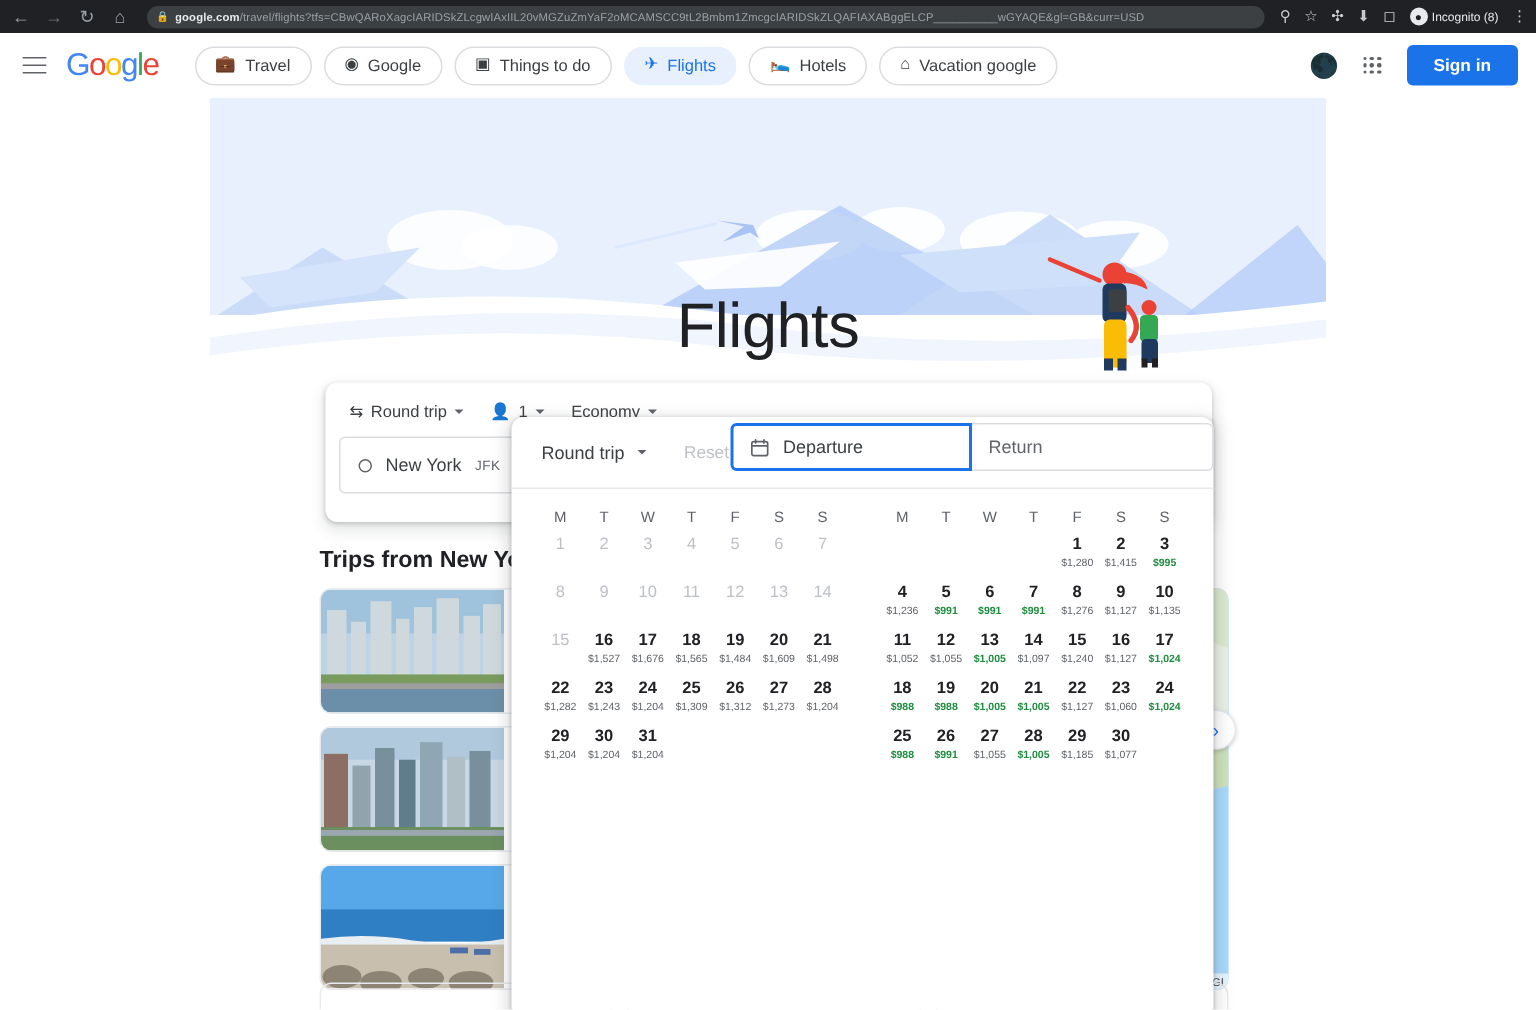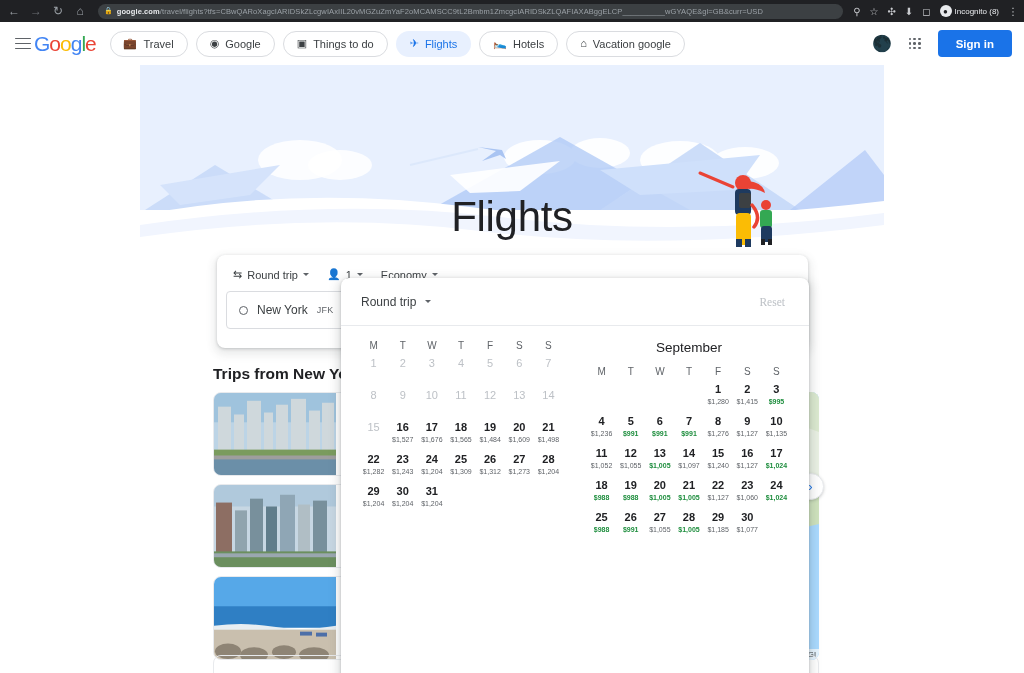--- a/index.html
+++ b/index.html
@@ -31,21 +31,21 @@
   .chrome-ico { font-size: 10px; color: #c8cace; }
   .incog {
     display: flex; align-items: center; gap: 3px; font-size: 8px; color: #e8eaed;
   }
   .incog-av { width: 12px; height: 12px; border-radius: 50%; background: #e8eaed;
     display:flex;align-items:center;justify-content:center;font-size:8px;color:#202124;}
 
   
   .gheader {
     height: 43px; display: flex; align-items: center; padding: 0 12px;
-    background: #fff;
+    gap: 10px; background: #fff;
   }
   .hamburger { width: 22px; height: 22px; display: flex; flex-direction: column;
     justify-content: center; gap: 3.5px; padding: 0 3px; cursor: pointer; }
   .hamburger span { display: block; height: 1.6px; background: #5f6368; border-radius: 2px; }
   .glogo { font-size: 21px; letter-spacing: -1px; font-family: "Liberation Sans", sans-serif; }
   .glogo .b { color: #4285F4; } .glogo .r { color: #EA4335; }
   .glogo .y { color: #FBBC05; } .glogo .g { color: #34A853; }
   .pills { display: flex; align-items: center; gap: 8px; margin-left: 14px; }
   .pill {
     height: 26px; border: 1px solid #dadce0; border-radius: 14px;
@@ -133,21 +133,21 @@
     position: absolute; left: 341px; top: 23px; width: 468px; height: 592px;
     background: #fff; border-radius: 8px; z-index: 10;
     box-shadow: 0 1px 3px rgba(60,64,67,.3), 0 4px 10px 4px rgba(60,64,67,.15);
     display: flex; flex-direction: column;
   }
   .cal-top { height: 48px; display: flex; align-items: center;
     border-bottom: 1px solid #e8eaed; padding-left: 20px; }
   .cal-trip { display: flex; align-items: center; gap: 9px; font-size: 12px;
     color: #3c4043; cursor: pointer; }
   .cal-reset { margin-left: auto; font-size: 11.5px; color: #bdc1c6;
-    padding-right: 24px; cursor: pointer; font-family: Liberation Serif, serif; }
+    padding-right: 1px; cursor: pointer; }
   .cal-dates { display: flex; height: 40px; align-self: stretch; }
   .cal-date {
     width: 161px; border: 1px solid #dadce0; display: flex; align-items: center;
     gap: 9px; padding: 0 11px; font-size: 12px; color: #5f6368; background: #fff;
     cursor: pointer; margin-top: 4px; margin-bottom: 4px;
   }
   .cal-date.focused { border: 2px solid #1a73e8; border-radius: 4px 0 0 4px; color: #3c4043; }
   .cal-date.ret { border-radius: 0 4px 4px 0; border-left: none; }
   .cal-ico { width: 13px; height: 13px; flex: 0 0 auto; color: #5f6368; }
   .cal-body { flex: 1 1 auto; display: flex; padding: 14px 18px 0 18px; gap: 24px; }
@@ -416,20 +416,34 @@
     <div class="bcard"></div>
   </div>
 
   <div class="calpop">
     <div class="cal-top">
       <div class="cal-trip">
         <span>Round trip</span>
         <span class="caret"></span>
       </div>
       <div class="cal-reset">Reset</div>
+      <div class="cal-dates">
+        <div class="cal-date focused">
+          <svg class="cal-ico" viewBox="0 0 16 16">
+            <rect x="1.5" y="3" width="13" height="11.5" rx="1.6" fill="none" stroke="#5f6368" stroke-width="1.4"></rect>
+            <path d="M1.5 6.4 H14.5" stroke="#5f6368" stroke-width="1.4"></path>
+            <path d="M4.6 1.6 V4" stroke="#5f6368" stroke-width="1.4" stroke-linecap="round"></path>
+            <path d="M11.4 1.6 V4" stroke="#5f6368" stroke-width="1.4" stroke-linecap="round"></path>
+          </svg>
+          <span>Departure</span>
+        </div>
+        <div class="cal-date ret">
+          <span>Return</span>
+        </div>
+      </div>
     </div>
 
     <div class="cal-body">
 
       <div class="month">
         <div class="dow">
           <span>M</span>
           <span>T</span>
           <span>W</span>
           <span>T</span>
@@ -544,21 +558,20 @@
               <span class="p">$1,204</span>
             </div>
             <div class="day">
               <span class="n">31</span>
               <span class="p">$1,204</span>
             </div>
           </div>
       </div>
 
       <div class="month">
-        <div class="month-name">September</div>
         <div class="dow">
           <span>M</span>
           <span>T</span>
           <span>W</span>
           <span>T</span>
           <span>F</span>
           <span>S</span>
           <span>S</span>
         </div>
         <div class="days">

